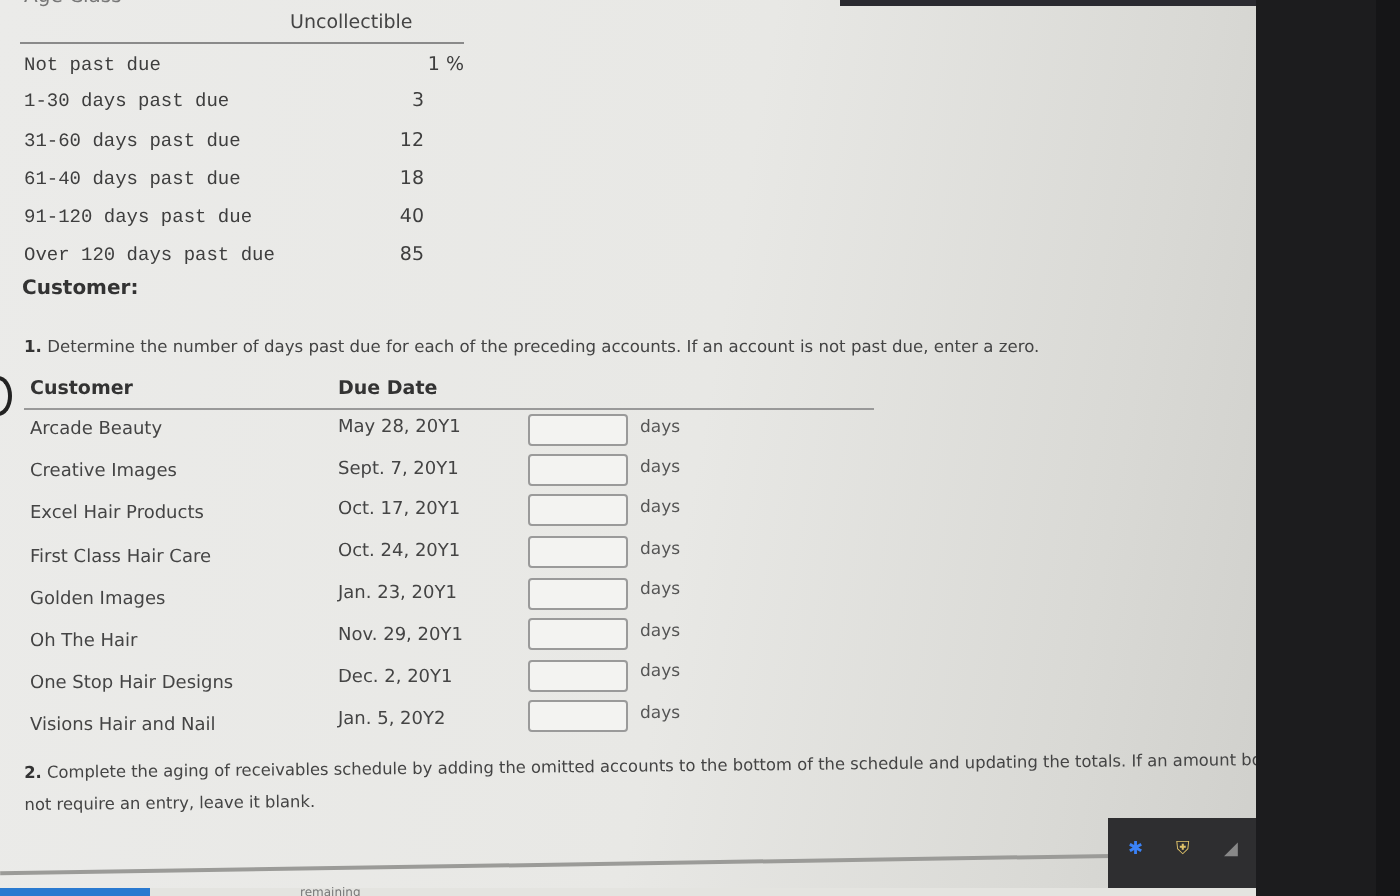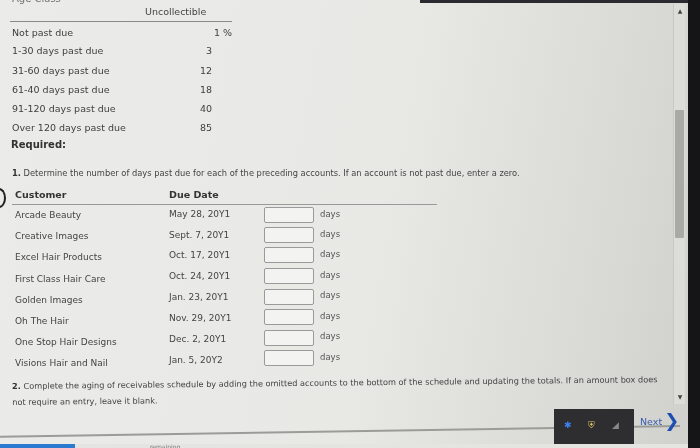--- a/index.html
+++ b/index.html
@@ -3,21 +3,21 @@
   <meta charset="utf-8">
   <style>
     * { box-sizing: border-box; margin: 0; padding: 0; }
     html, body {
       width: 700px; height: 448px; overflow: hidden;
       background: #1c1c1e;
       font-family: "DejaVu Sans", "Liberation Sans", sans-serif;
       color: #3a3a3a;
     }
     .screen {
-      position: absolute; left: 0; top: 0; width: 688px; height: 448px;
+      position: absolute; left: 0; top: 0; width: 628px; height: 448px;
       background: linear-gradient(100deg, #ebebe9 0%, #e8e8e5 55%, #d9d9d5 85%, #d0d0cc 100%);
       overflow: hidden;
     }
     .bezel {
       position: absolute; right: 0; top: 0; width: 12px; height: 448px;
       background: #151517;
     }
     .top-bar {
       position: absolute; left: 420px; top: 0; width: 268px; height: 3px;
       background: #2a2a30;
@@ -27,21 +27,21 @@
     }
     .uncollect-header {
       position: absolute; left: 145px; top: 6px; font-size: 9.5px; color: #444;
     }
     .header-rule {
       position: absolute; left: 10px; top: 21px; width: 222px; height: 1px; background: #8a8a8a;
     }
     .pct-row {
       position: absolute; left: 12px; font-size: 9.5px; color: #3e3e3e; width: 220px;
     }
-    .pct-row .label { position: absolute; left: 0; top: 0; white-space: nowrap; }
+    .pct-row .label { position: absolute; left: 0; top: 0; white-space: nowrap; font-family: Liberation Mono, monospace; }
     .pct-row .val { position: absolute; right: 20px; top: 0; text-align: right; }
     .pct-row .val.first { right: 0; }
     .required {
       position: absolute; left: 11px; top: 139px; font-size: 10px; font-weight: bold; color: #333;
     }
     .q1 {
       position: absolute; left: 12px; top: 168px; font-size: 8.3px; color: #444; white-space: nowrap;
     }
     .q1 b { color: #333; }
     .cust-header {
@@ -134,21 +134,21 @@
   </div>
   <div class="pct-row" style="top:103px">
     <span class="label">91-120 days past due</span>
     <span class="val">40</span>
   </div>
   <div class="pct-row" style="top:122px">
     <span class="label">Over 120 days past due</span>
     <span class="val">85</span>
   </div>
 
-  <div class="required">Required:</div>
+  <div class="required">Customer:</div>
 
   <div class="q1">
     <b>1.</b>
     <span>Determine the number of days past due for each of the preceding accounts. If an account is not past due, enter a zero.</span>
   </div>
 
   <div class="left-arc"></div>
 
   <div class="cust-header" style="left:15px">Customer</div>
   <div class="cust-header" style="left:169px">Due Date</div>

